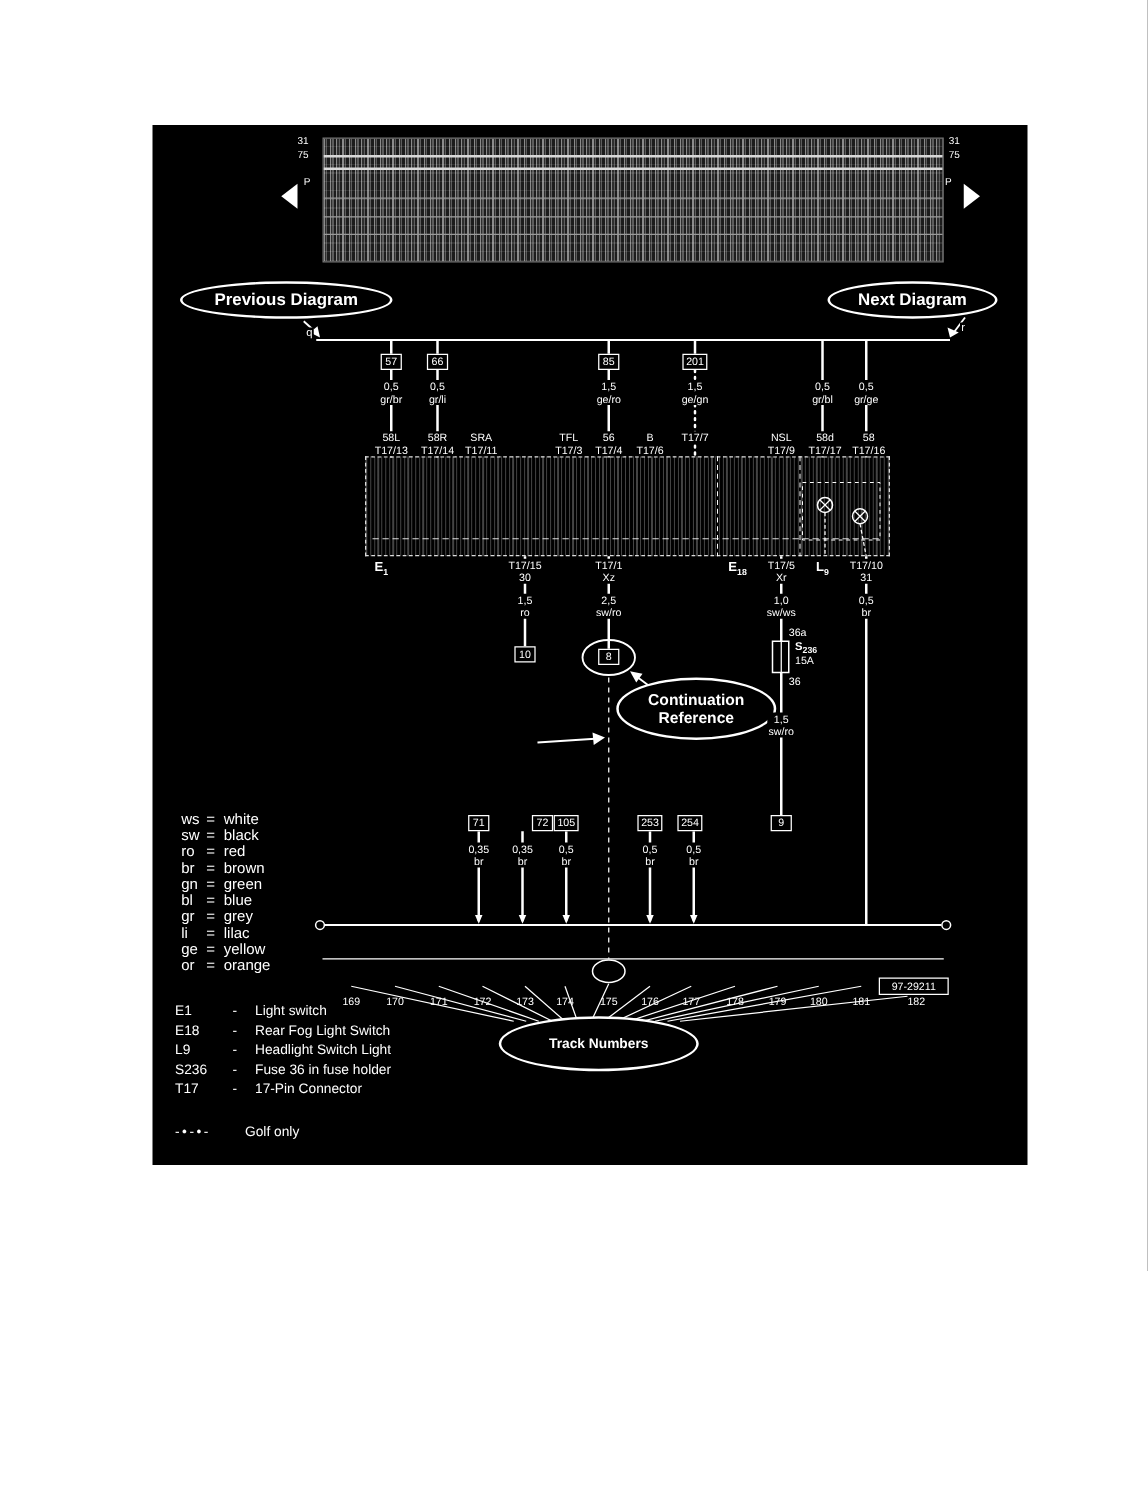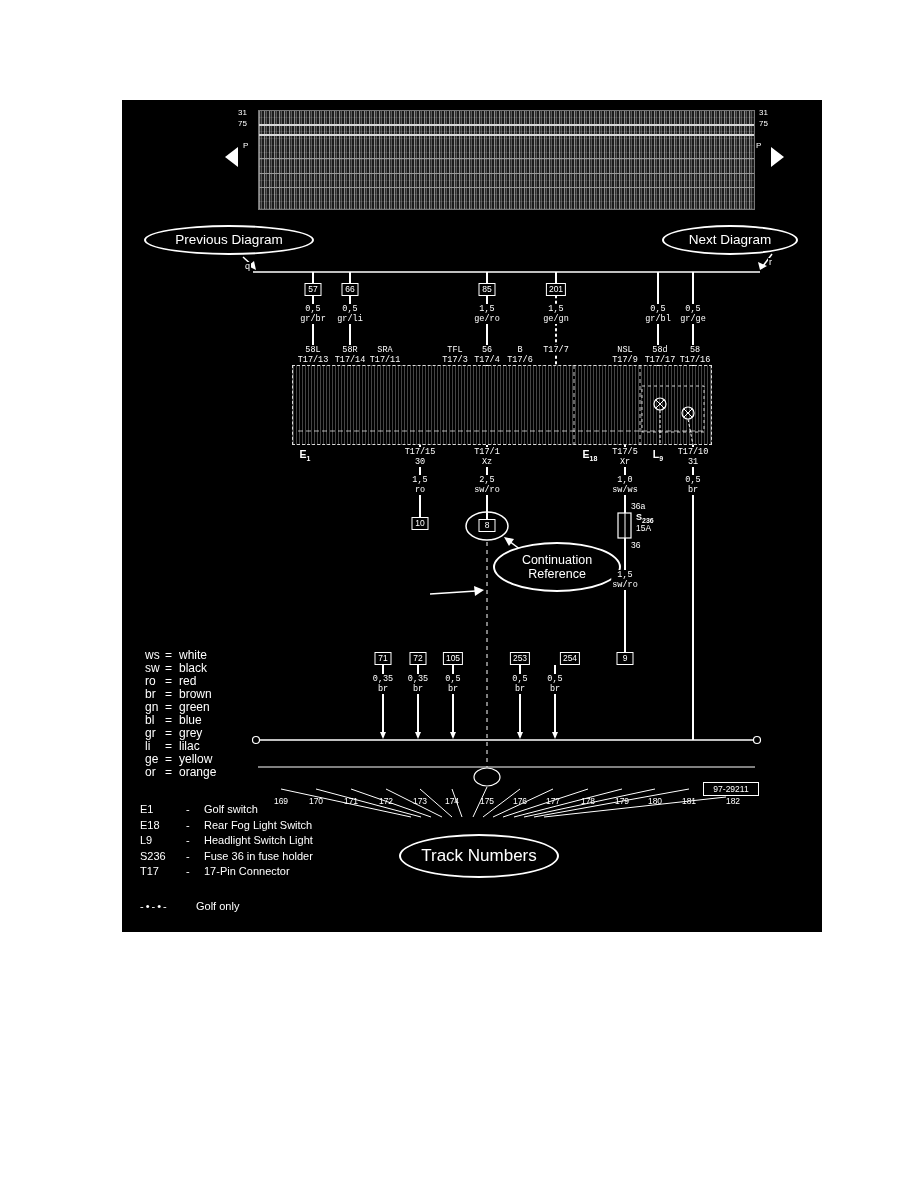--- a/index.html
+++ b/index.html
@@ -26,32 +26,32 @@
   .h-row.dim { background:#9a9a9a; height:1px; }
   .slbl { position:absolute; font-size:8px; line-height:1; color:#fff; }
   .tri-left  { position:absolute; left:103px; top:47px; width:0; height:0;
     border-top:10px solid transparent; border-bottom:10px solid transparent; border-right:13px solid #fff; }
   .tri-right { position:absolute; left:649px; top:47px; width:0; height:0;
     border-top:10px solid transparent; border-bottom:10px solid transparent; border-left:13px solid #fff; }
 
   
   .callout {
     position:absolute; border:2px solid #fff; border-radius:50%;
-    background:#000; color:#fff; font-weight:normal; text-align:center;
+    background:#000; color:#fff; font-weight:bold; text-align:center;
     display:flex; flex-direction:column; align-items:center; justify-content:center;
   }
   .callout .line { display:block; line-height:1.15; }
 
   
   .lbl {
     position:absolute; transform:translateX(-50%); text-align:center;
     font-size:8.5px; line-height:1.2; color:#fff; background:#000;
     padding:0 1px; white-space:nowrap;
   }
-  .lbl span { display:block;font-family:Liberation Mono, monospace; }
+  .lbl span { display:block; }
   .lbl-left {
     position:absolute; font-size:8.5px; line-height:1.1; color:#fff;
     background:#000; padding:0 1px; white-space:nowrap;
   }
   .comp-lbl {
     position:absolute; transform:translateX(-50%); font-size:10.5px; font-weight:bold;
     color:#fff; background:#000; padding:0 2px; white-space:nowrap;
   }
   sub { font-size:7px; }
 
@@ -207,21 +207,21 @@
   <div class="callout" style="left:22px;top:125px;width:170px;height:30px;font-size:13.5px">
     <span class="line">Previous Diagram</span>
   </div>
   <div class="callout" style="left:540px;top:125px;width:136px;height:30px;font-size:13.5px">
     <span class="line">Next Diagram</span>
   </div>
   <div class="callout" style="left:371px;top:442px;width:128px;height:50px;font-size:12.5px">
     <span class="line">Continuation</span>
     <span class="line">Reference</span>
   </div>
-  <div class="callout" style="left:277px;top:734px;width:160px;height:44px;font-size:17px">
+  <div class="callout" style="left:277px;top:713px;width:160px;height:44px;font-size:11px">
     <span class="line">Track Numbers</span>
   </div>
 
   <div class="ref-box" style="left:191px;top:183px">57</div>
   <div class="ref-box" style="left:228px;top:183px">66</div>
   <div class="ref-box" style="left:365px;top:183px">85</div>
   <div class="ref-box" style="left:434px;top:183px">201</div>
 
   <div class="lbl" style="left:191px;top:204px">
     <span>0,5</span>
@@ -343,24 +343,24 @@
   </div>
   <span class="lbl-left" style="left:513px;top:424px">15A</span>
   <span class="lbl-left" style="left:508px;top:441px">36</span>
 
   <div class="lbl" style="left:503px;top:470px">
     <span>1,5</span>
     <span>sw/ro</span>
   </div>
 
   <div class="ref-box" style="left:261px;top:552px">71</div>
-  <div class="ref-box" style="left:296px;top:552px">72</div>
+  <div class="ref-box" style="left:312px;top:552px">72</div>
   <div class="ref-box" style="left:331px;top:552px">105</div>
   <div class="ref-box" style="left:398px;top:552px">253</div>
-  <div class="ref-box" style="left:448px;top:552px">254</div>
+  <div class="ref-box" style="left:430px;top:552px">254</div>
 
   <div class="lbl" style="left:261px;top:574px">
     <span>0,35</span>
     <span>br</span>
   </div>
   <div class="lbl" style="left:296px;top:574px">
     <span>0,35</span>
     <span>br</span>
   </div>
   <div class="lbl" style="left:331px;top:574px">
@@ -443,21 +443,21 @@
   <span class="track" style="left:533px">180</span>
   <span class="track" style="left:567px">181</span>
   <span class="track" style="left:611px">182</span>
 
   <div class="diag-num">97-29211</div>
 
   <div class="comp-legend">
     <div class="cg-row">
         <span class="cg-code">E1</span>
         <span class="cg-dash">-</span>
-        <span class="cg-desc">Golf switch</span>
+        <span class="cg-desc">Light switch</span>
       </div>
     <div class="cg-row">
         <span class="cg-code">E18</span>
         <span class="cg-dash">-</span>
         <span class="cg-desc">Rear Fog Light Switch</span>
       </div>
     <div class="cg-row">
         <span class="cg-code">L9</span>
         <span class="cg-dash">-</span>
         <span class="cg-desc">Headlight Switch Light</span>

